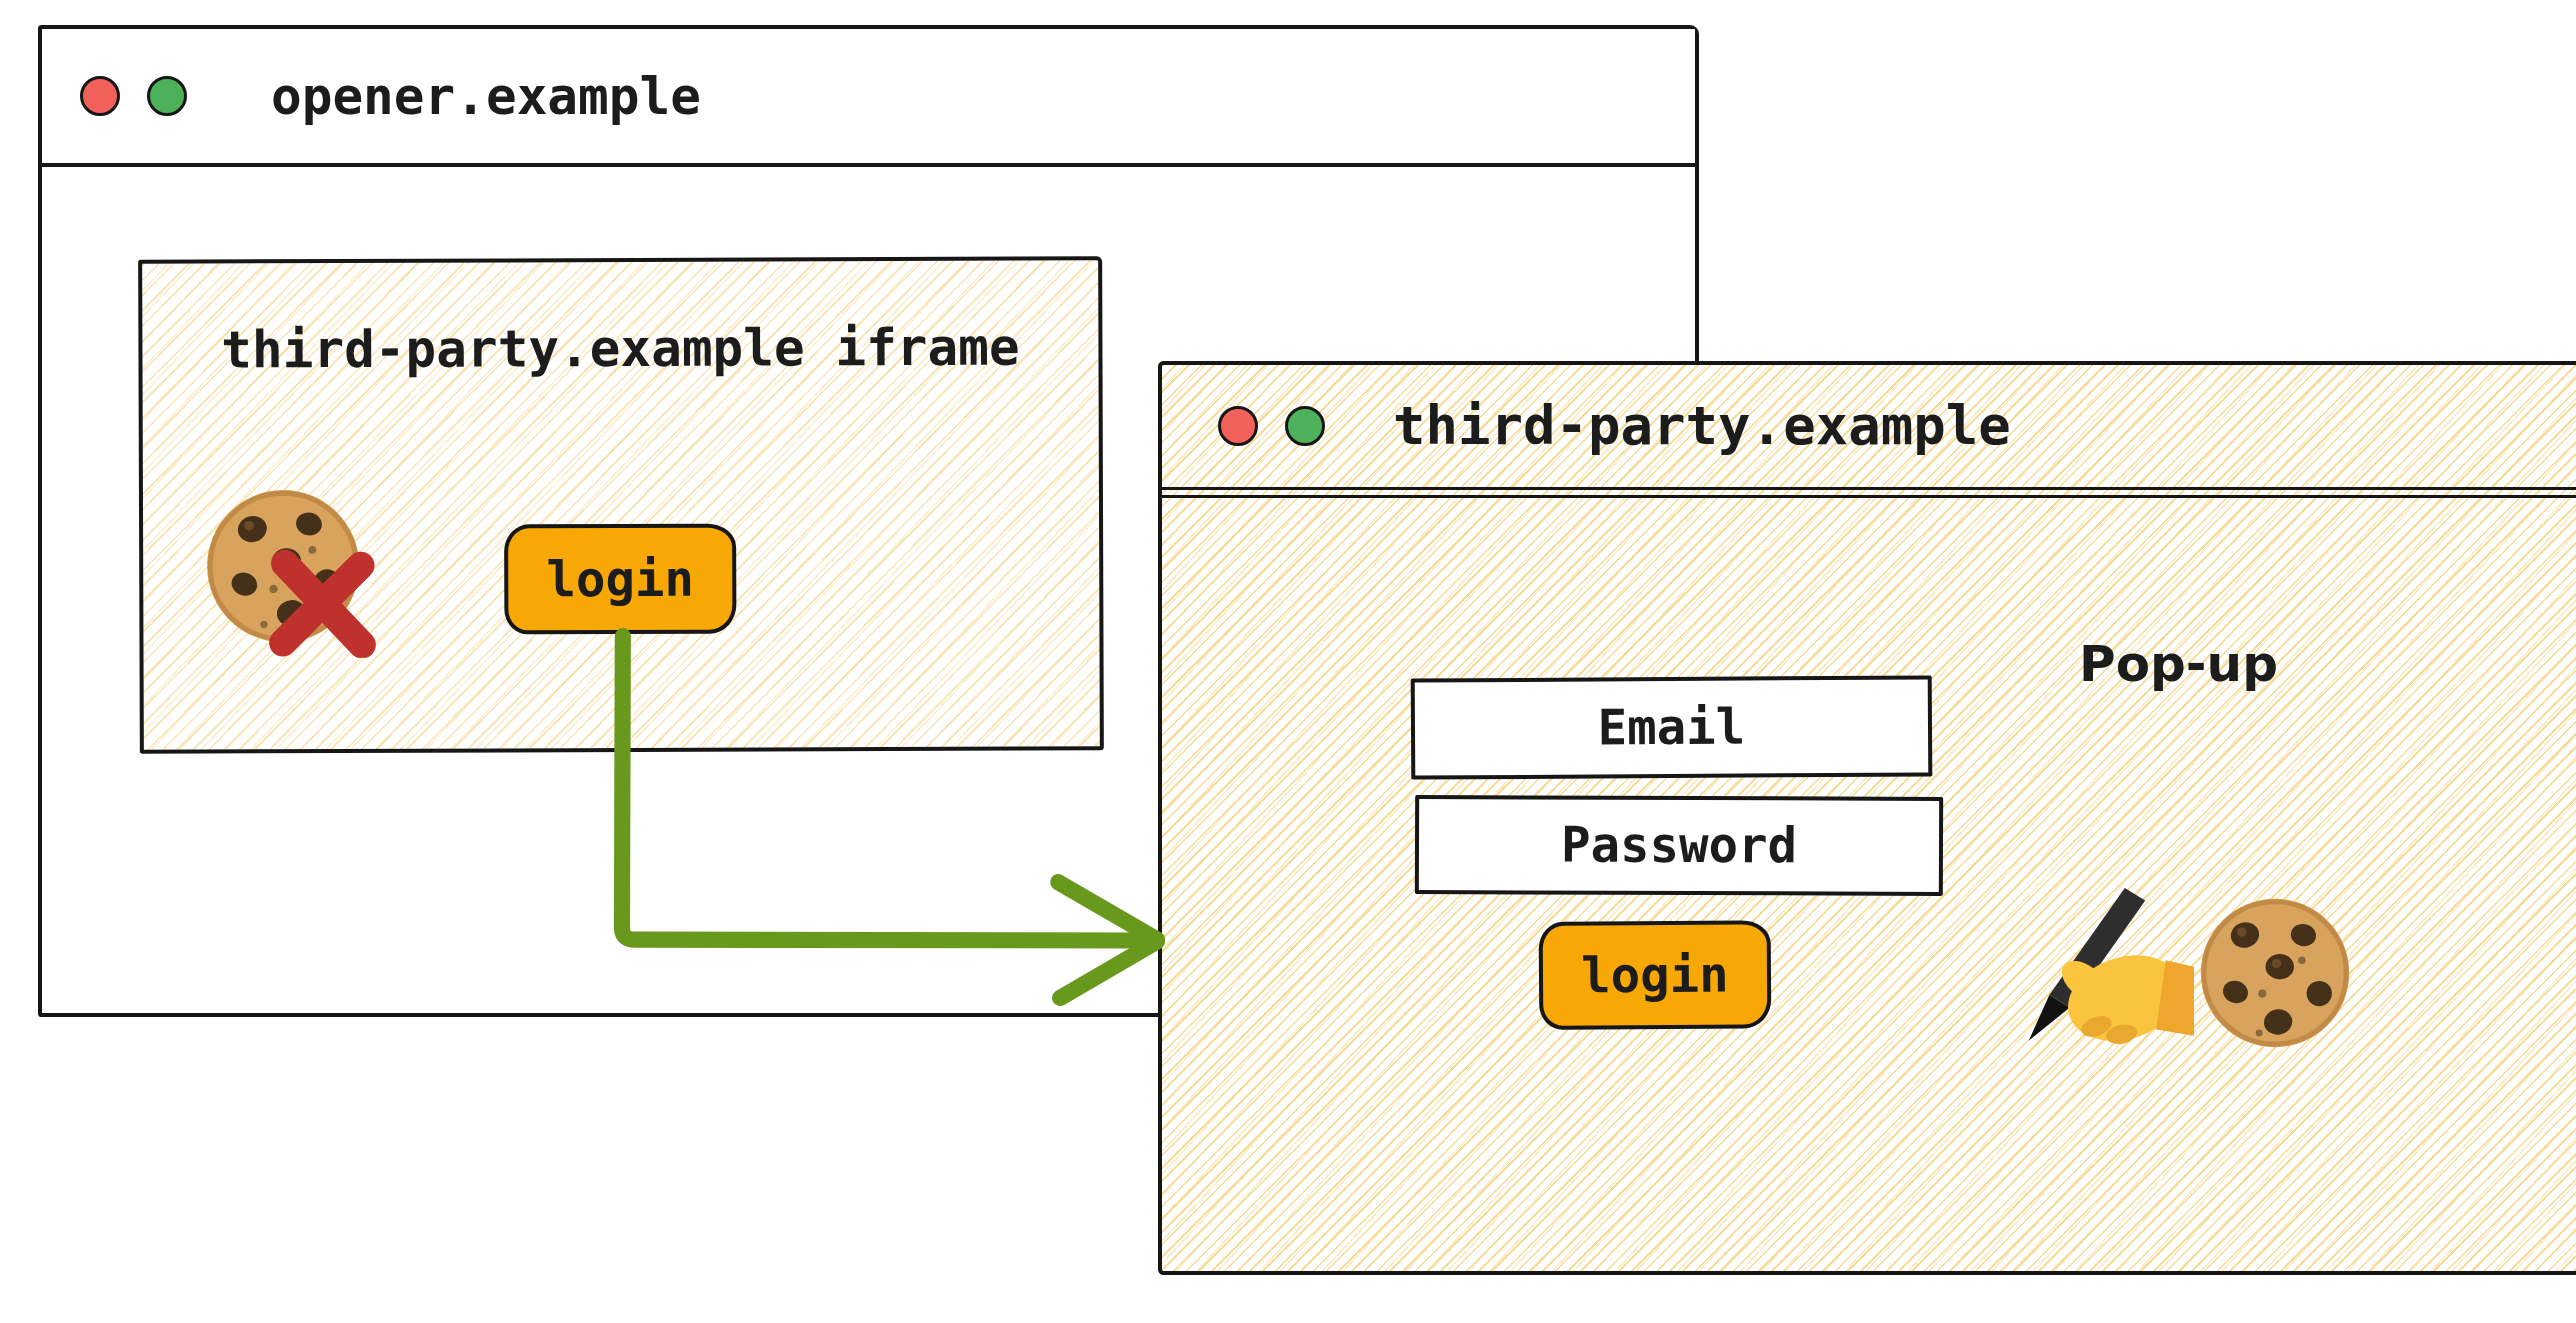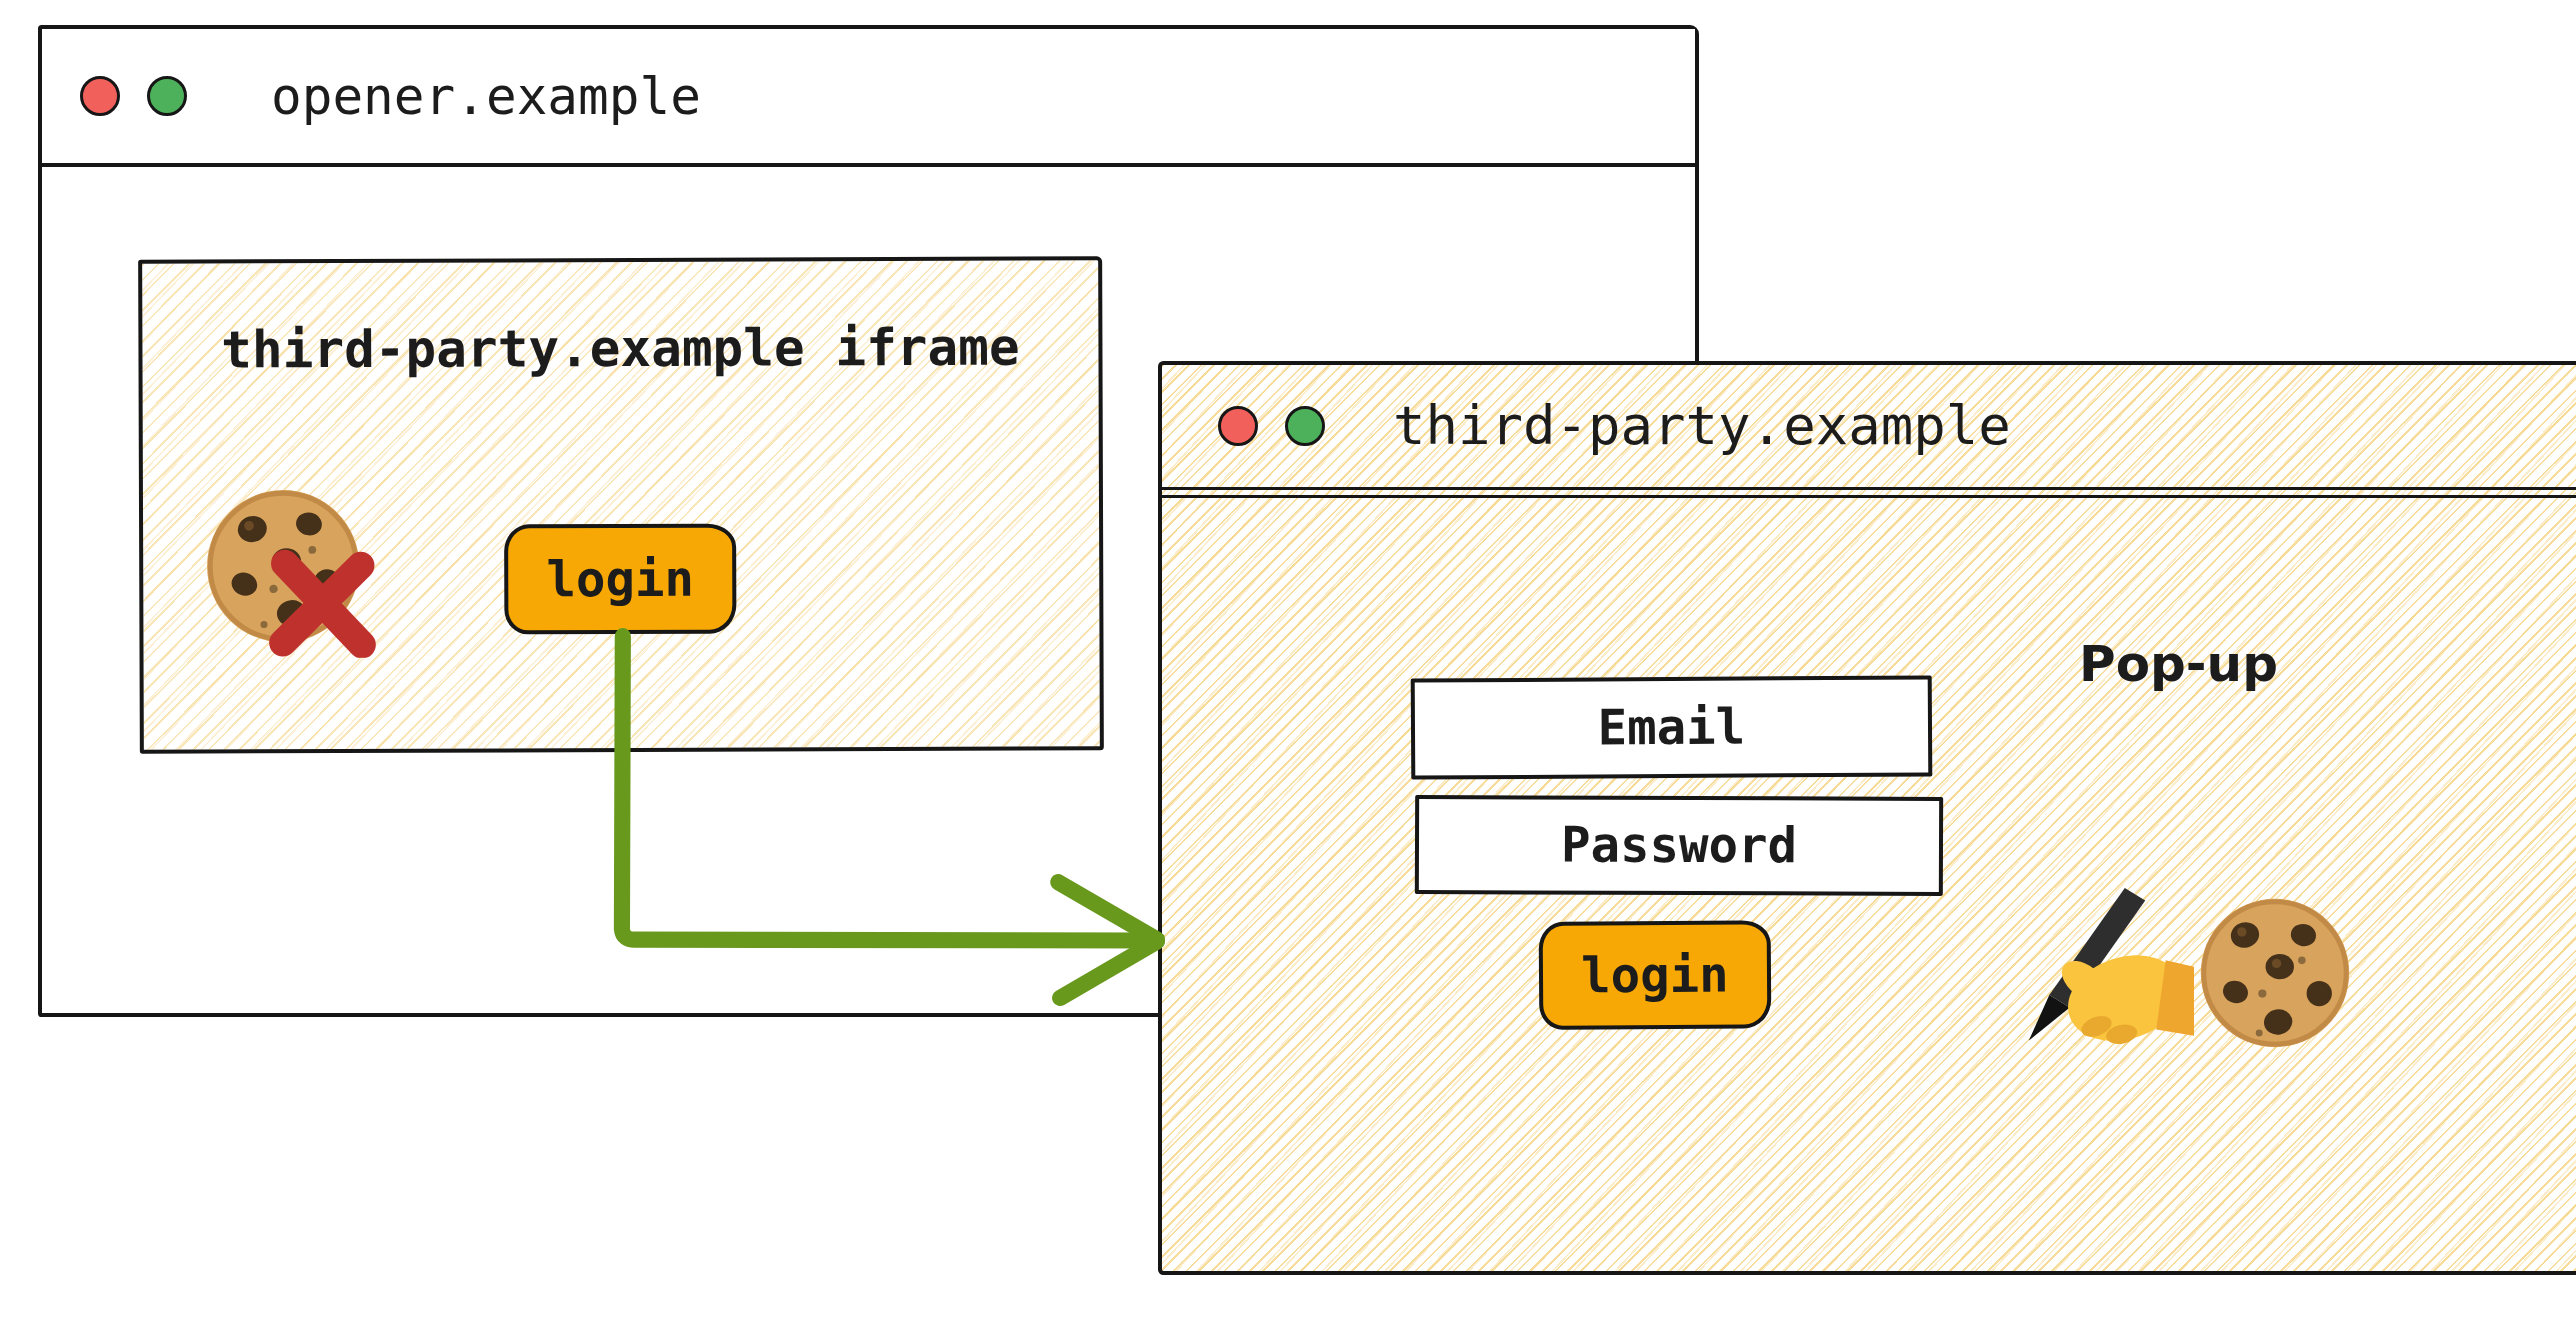--- a/index.html
+++ b/index.html
@@ -17,21 +17,21 @@
   .window.popup{left:1158px;top:361px;width:1535px;height:914px;border-radius:5.4px 3.6px 7.2px 5.4px;z-index:20;}
 
   .titlebar{display:flex;align-items:center;border-bottom:4.5px solid var(--ink);box-sizing:border-box;position:relative;}
   .opener .titlebar{height:138px;padding-left:38px;background:var(--paper);}
   .popup .titlebar{height:125px;padding-left:56px;border-bottom-width:3.6px;}
   .popup .titlebar::after{content:"";position:absolute;left:-4.5px;right:-4.5px;bottom:-10.8px;height:2.7px;background:var(--ink);}
 
   .light{width:40px;height:40px;border-radius:50%;border:3.6px solid var(--ink);box-sizing:border-box;flex:0 0 auto;}
   .light.red{background:var(--traffic-red);}
   .light.green{background:var(--traffic-green);margin-left:27px;}
-  .wtitle{font-weight:normal;margin:0;line-height:1;letter-spacing:0;}
+  .wtitle{font-weight:bold;margin:0;line-height:1;letter-spacing:0;}
   .opener .wtitle{font-size:51px;margin-left:84px;}
   .popup  .wtitle{font-size:54px;margin-left:68px;}
 
   
   .hatch{background-color:var(--paper);
     background-image:
       repeating-linear-gradient(135deg, rgba(246,214,138,.85) 0 1.8px, rgba(0,0,0,0) 1.8px 9px),
       repeating-linear-gradient(133deg, rgba(246,214,138,.45) 0 1.8px, rgba(0,0,0,0) 1.8px 15.3px);}
   .hatch-light{background-color:var(--paper);
     background-image:

